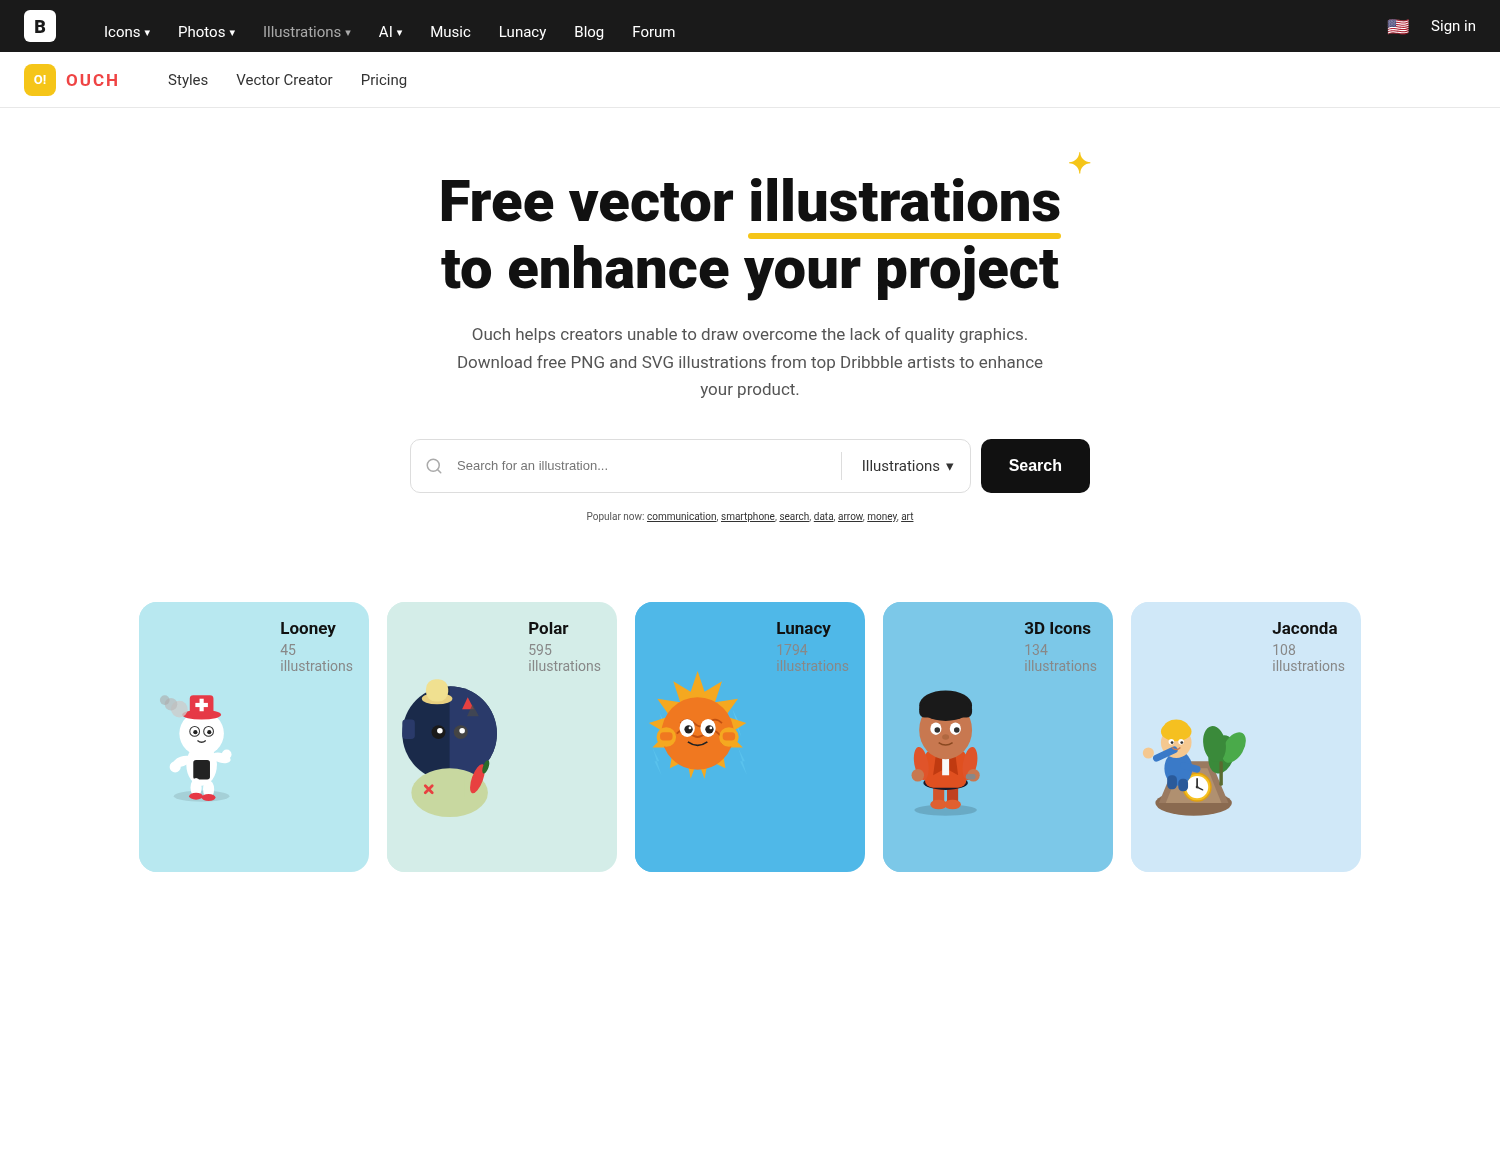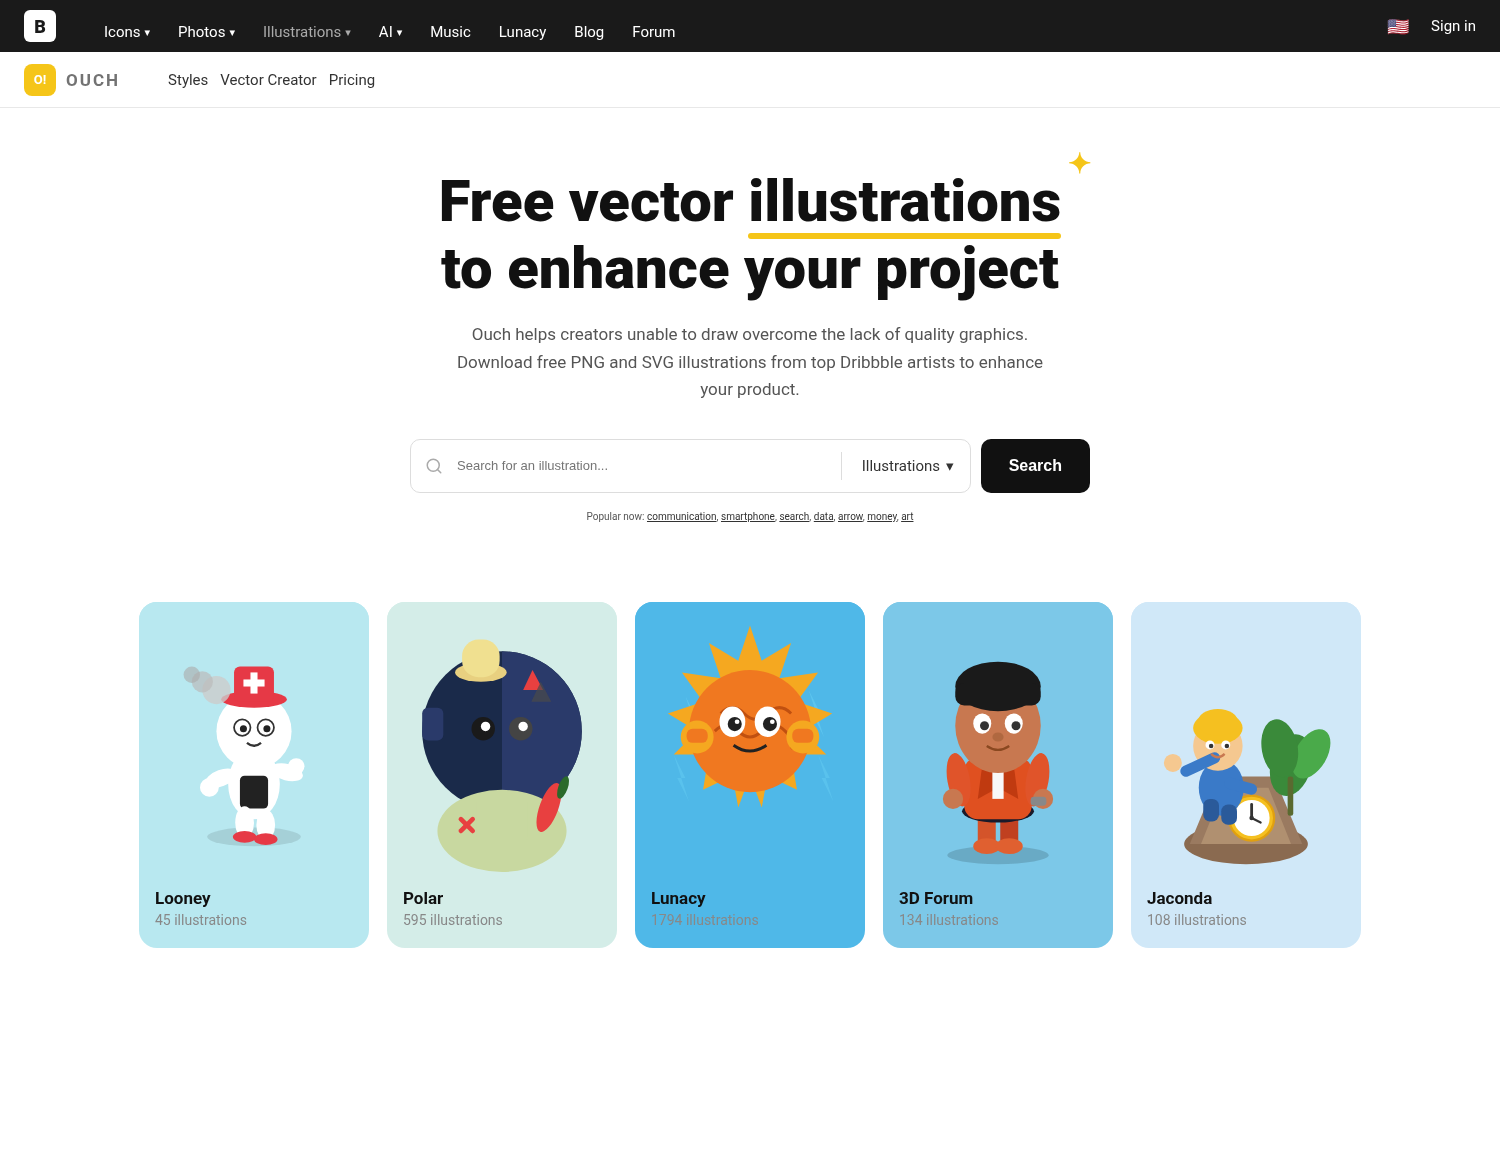--- a/index.html
+++ b/index.html
@@ -88,27 +88,27 @@
       display: flex;
       align-items: center;
       justify-content: center;
       font-size: 13px;
       font-weight: 700;
       color: #fff;
     }
     .ouch-text {
       font-weight: 700;
       font-size: 17px;
-      color: #737373;
+      color: #ef4444;
       letter-spacing: 2px;
     }
     .secondary-nav-links {
       display: flex;
       align-items: center;
-      gap: 12px;
+      gap: 28px;
       margin-left: 16px;
     }
     .secondary-nav-link {
       font-size: 15px;
       color: #333;
       text-decoration: none;
       cursor: pointer;
     }
 
     
@@ -238,21 +238,21 @@
       gap: 18px;
       justify-content: center;
     }
     .card {
       border-radius: 18px;
       overflow: hidden;
       flex: 1;
       max-width: 230px;
       min-width: 180px;
       display: flex;
-      flex-direction: column;
+      flex-direction: row;
       cursor: pointer;
     }
     .card-image {
       height: 270px;
       display: flex;
       align-items: flex-end;
       justify-content: center;
       position: relative;
       overflow: hidden;
     }
@@ -549,21 +549,21 @@
         <circle cx="106" cy="110" r="4" fill="#333"></circle>
 
         <ellipse cx="90" cy="120" rx="5" ry="4" fill="#b06840"></ellipse>
 
         <path d="M80 128 Q90 135 100 128" stroke="#8a4820" stroke-width="2" fill="none"></path>
 
         <rect x="119" y="173" width="14" height="8" rx="3" fill="#888"></rect>
       </svg>
     </div>
     <div class="card-info">
-      <div class="card-name">3D Forum</div>
+      <div class="card-name">3D Icons</div>
       <div class="card-count">134 illustrations</div>
     </div>
   </div>
 
   <div class="card card-jaconda">
     <div class="card-image">
       <svg viewBox="0 0 180 240" width="180" height="240" xmlns="http://www.w3.org/2000/svg">
 
         <ellipse cx="90" cy="215" rx="55" ry="18" fill="#8a6a50"></ellipse>
         <polygon points="40,215 65,155 115,155 140,215" fill="#9a7a60"></polygon>

